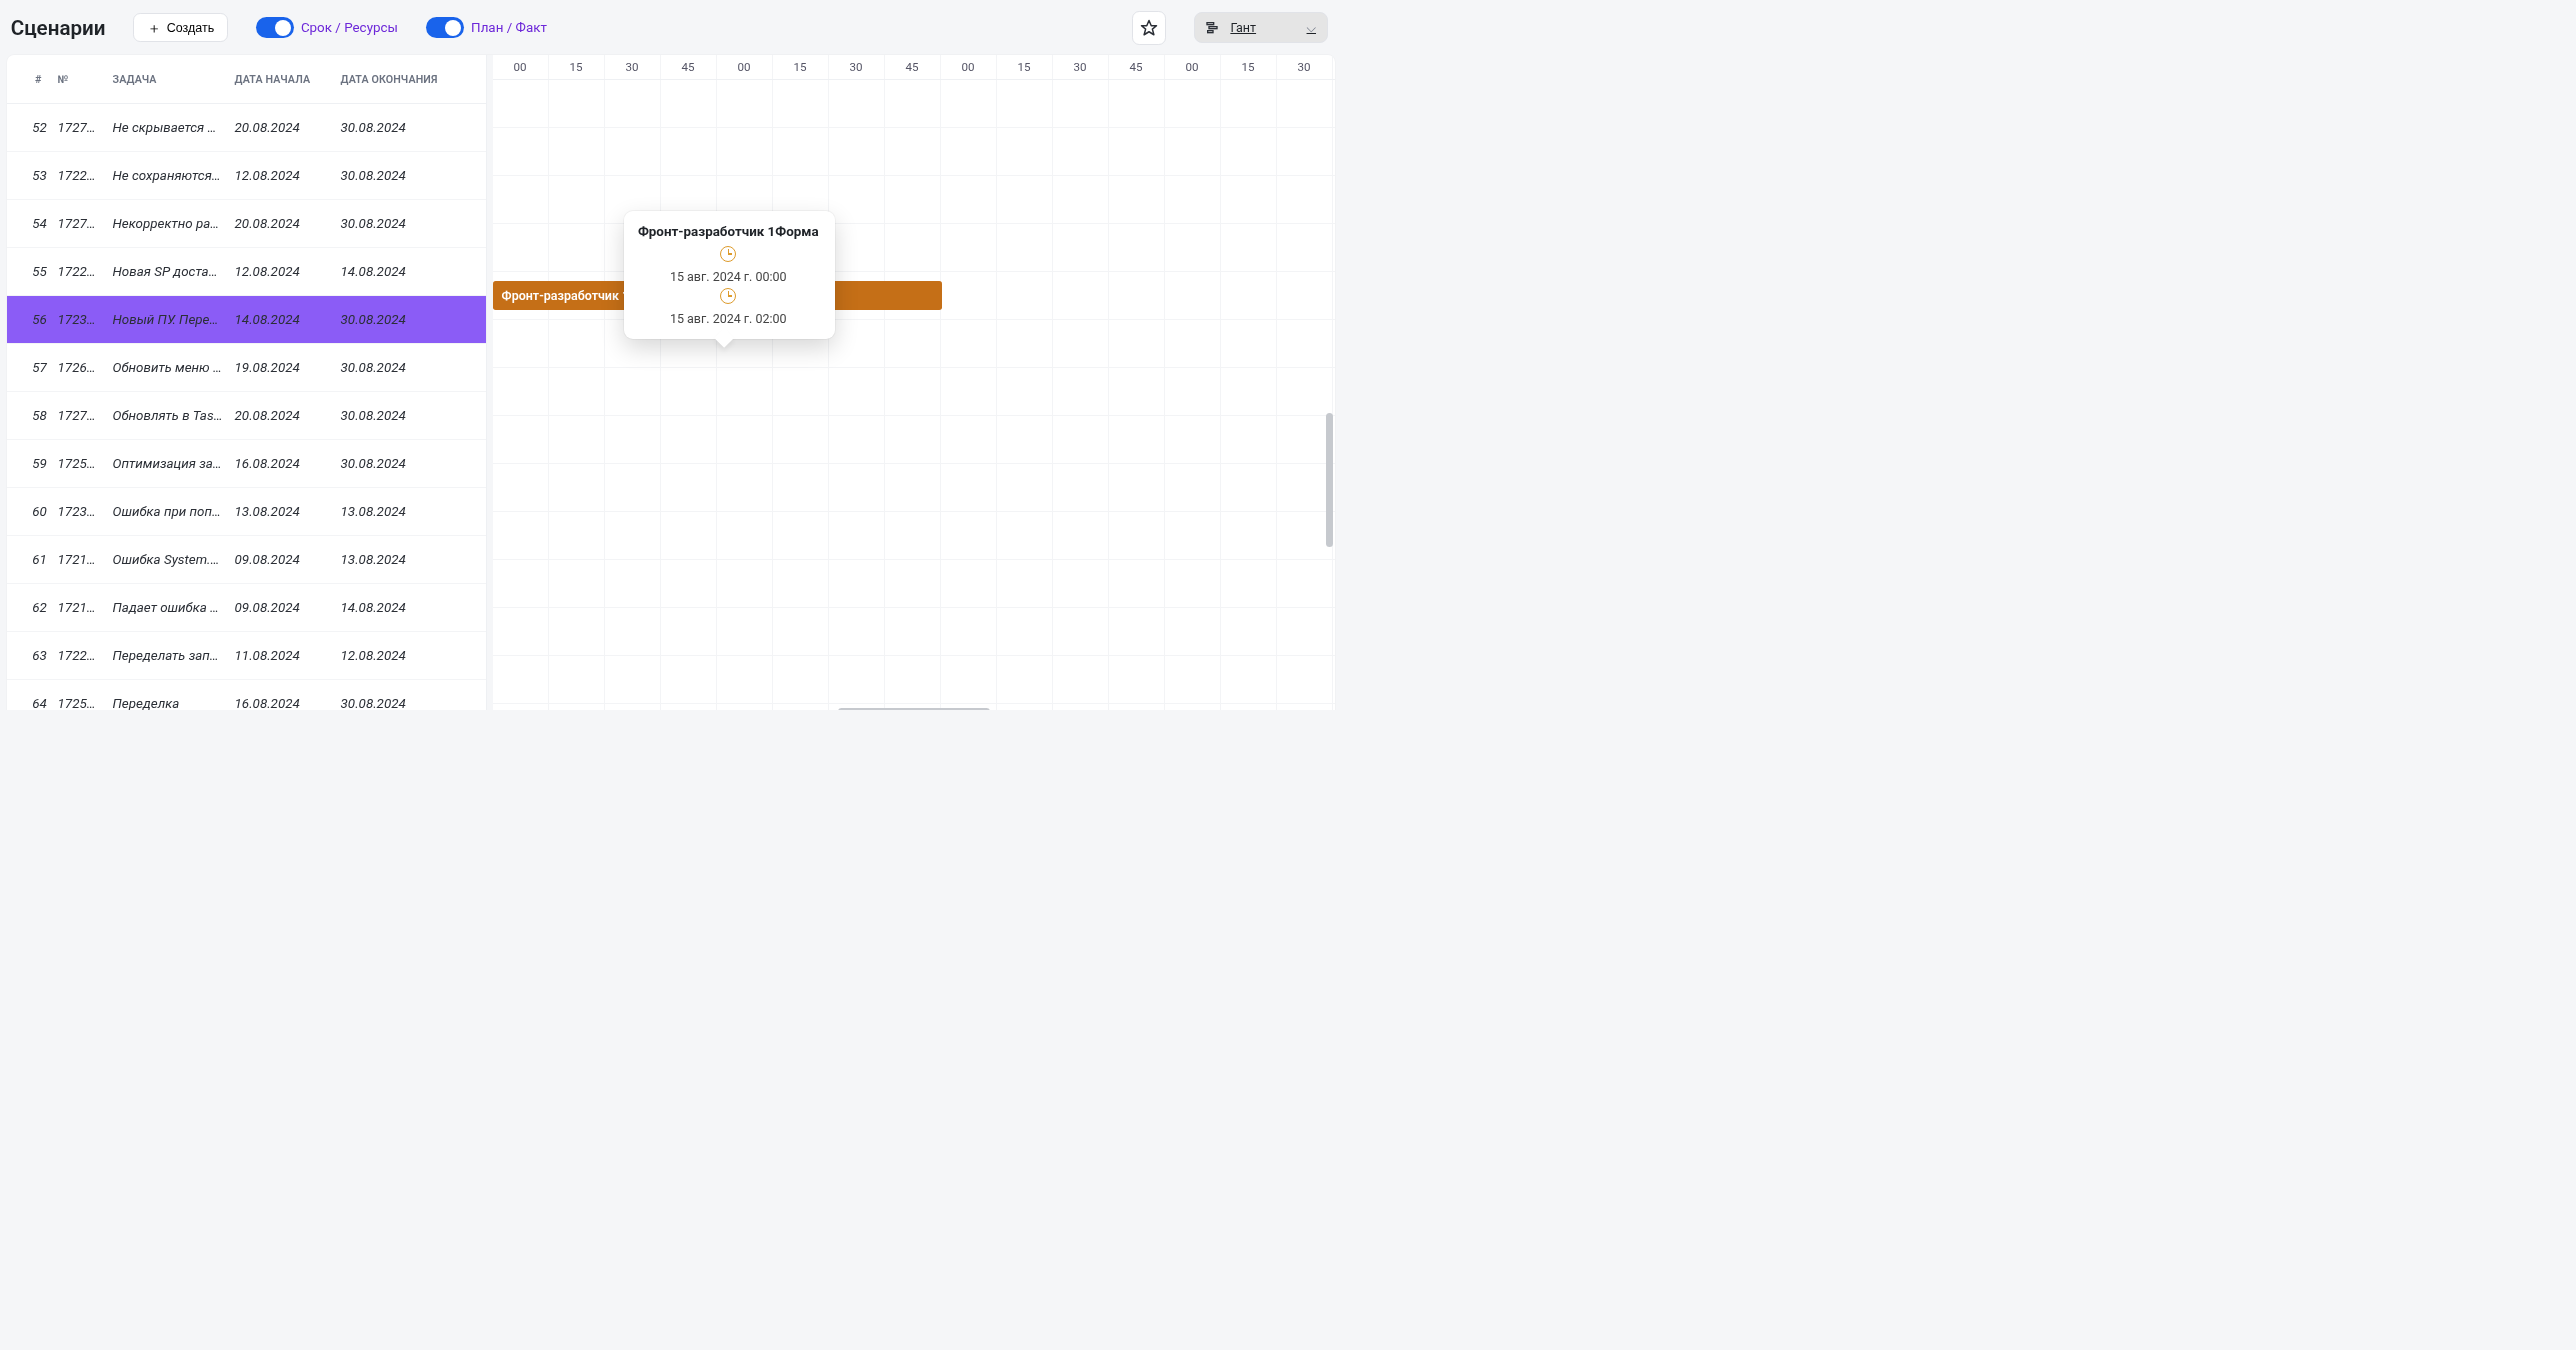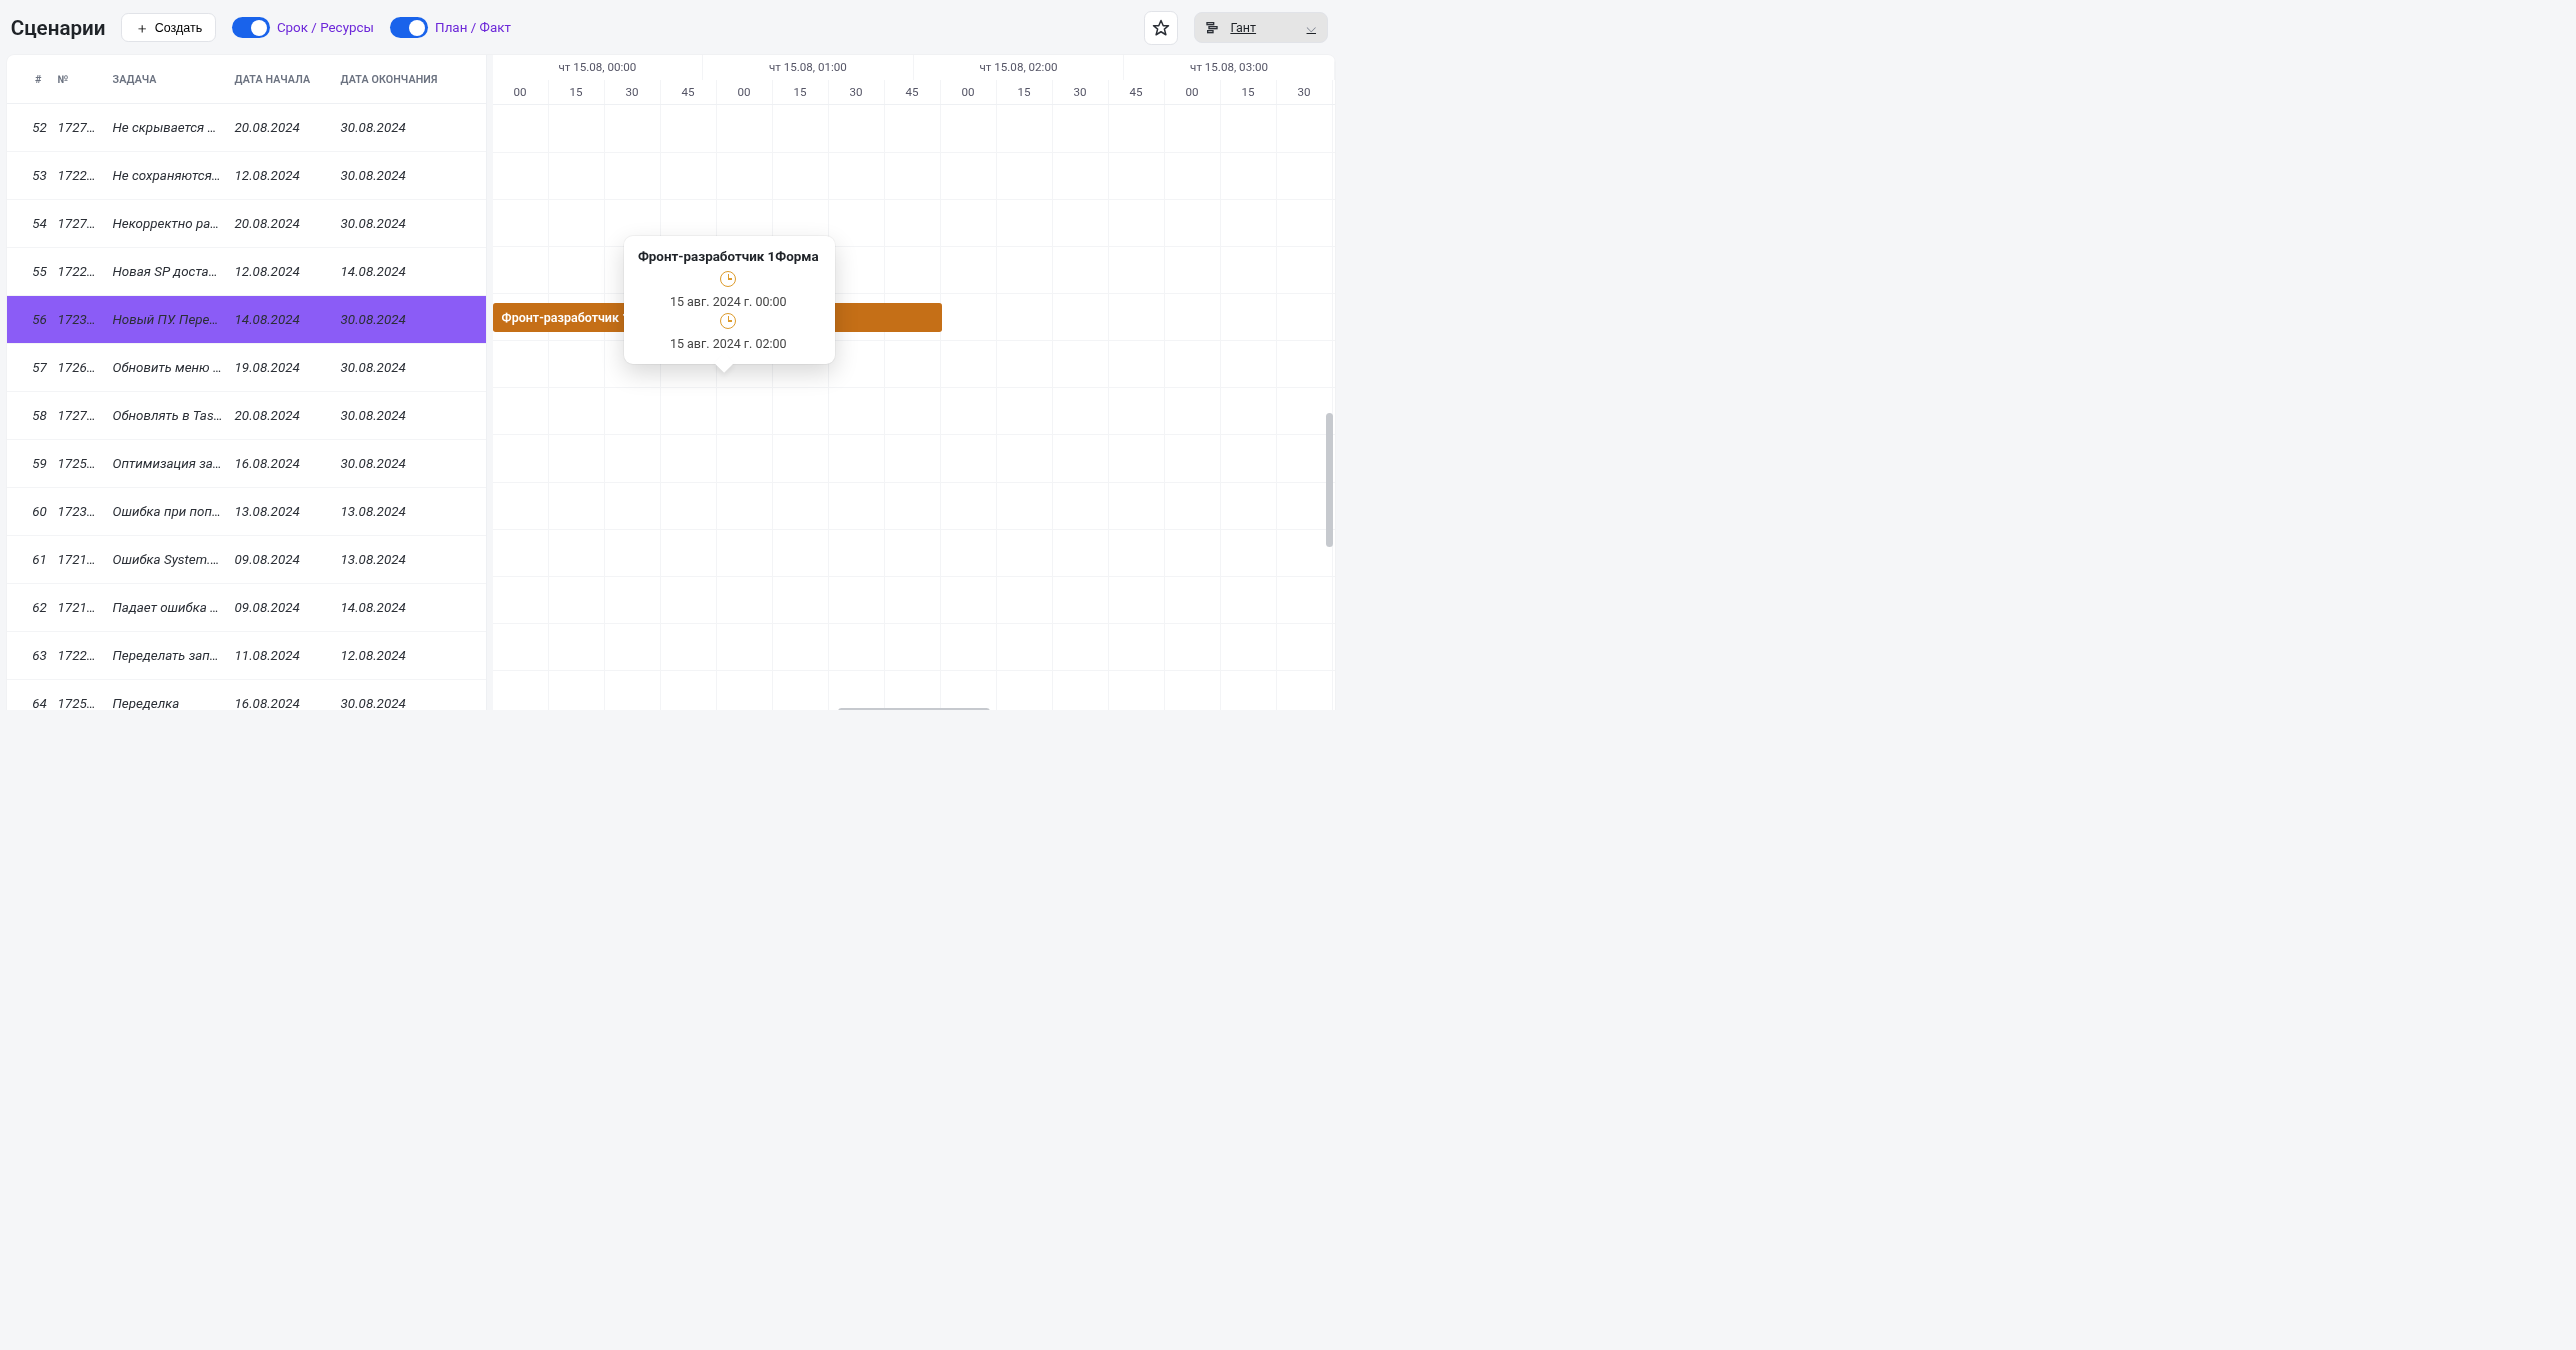--- a/index.html
+++ b/index.html
@@ -11,21 +11,21 @@
   width: 1342px;
   height: 710px;
   overflow: hidden;
   position: relative;
 }
 
 .toolbar {
   display: flex;
   align-items: center;
   padding: 10.7px 14.3px 10.7px 10.7px;
-  gap: 16px;
+  gap: 28px;
   justify-content: space-between;
 }
 .title {
   font-size: 20.6px;
   font-weight: 600;
   color: #1f2328;
 }
 .btn-create {
   display: inline-flex;
   align-items: center;
@@ -294,26 +294,20 @@
           <div class="lcol c-start">16.08.2024</div>
           <div class="lcol c-end">30.08.2024</div>
         </div>
       </div>
   </div>
 
   <div class="splitter"></div>
 
   <div class="right">
     <div class="rhead">
-      <div class="rhead-top" id="segs">
-          <div class="seg">чт 15.08, 00:00</div>
-          <div class="seg">чт 15.08, 01:00</div>
-          <div class="seg">чт 15.08, 02:00</div>
-          <div class="seg">чт 15.08, 03:00</div>
-        </div>
       <div class="rhead-bot" id="ticks">
           <div class="tick">00</div>
           <div class="tick">15</div>
           <div class="tick">30</div>
           <div class="tick">45</div>
           <div class="tick">00</div>
           <div class="tick">15</div>
           <div class="tick">30</div>
           <div class="tick">45</div>
           <div class="tick">00</div>

